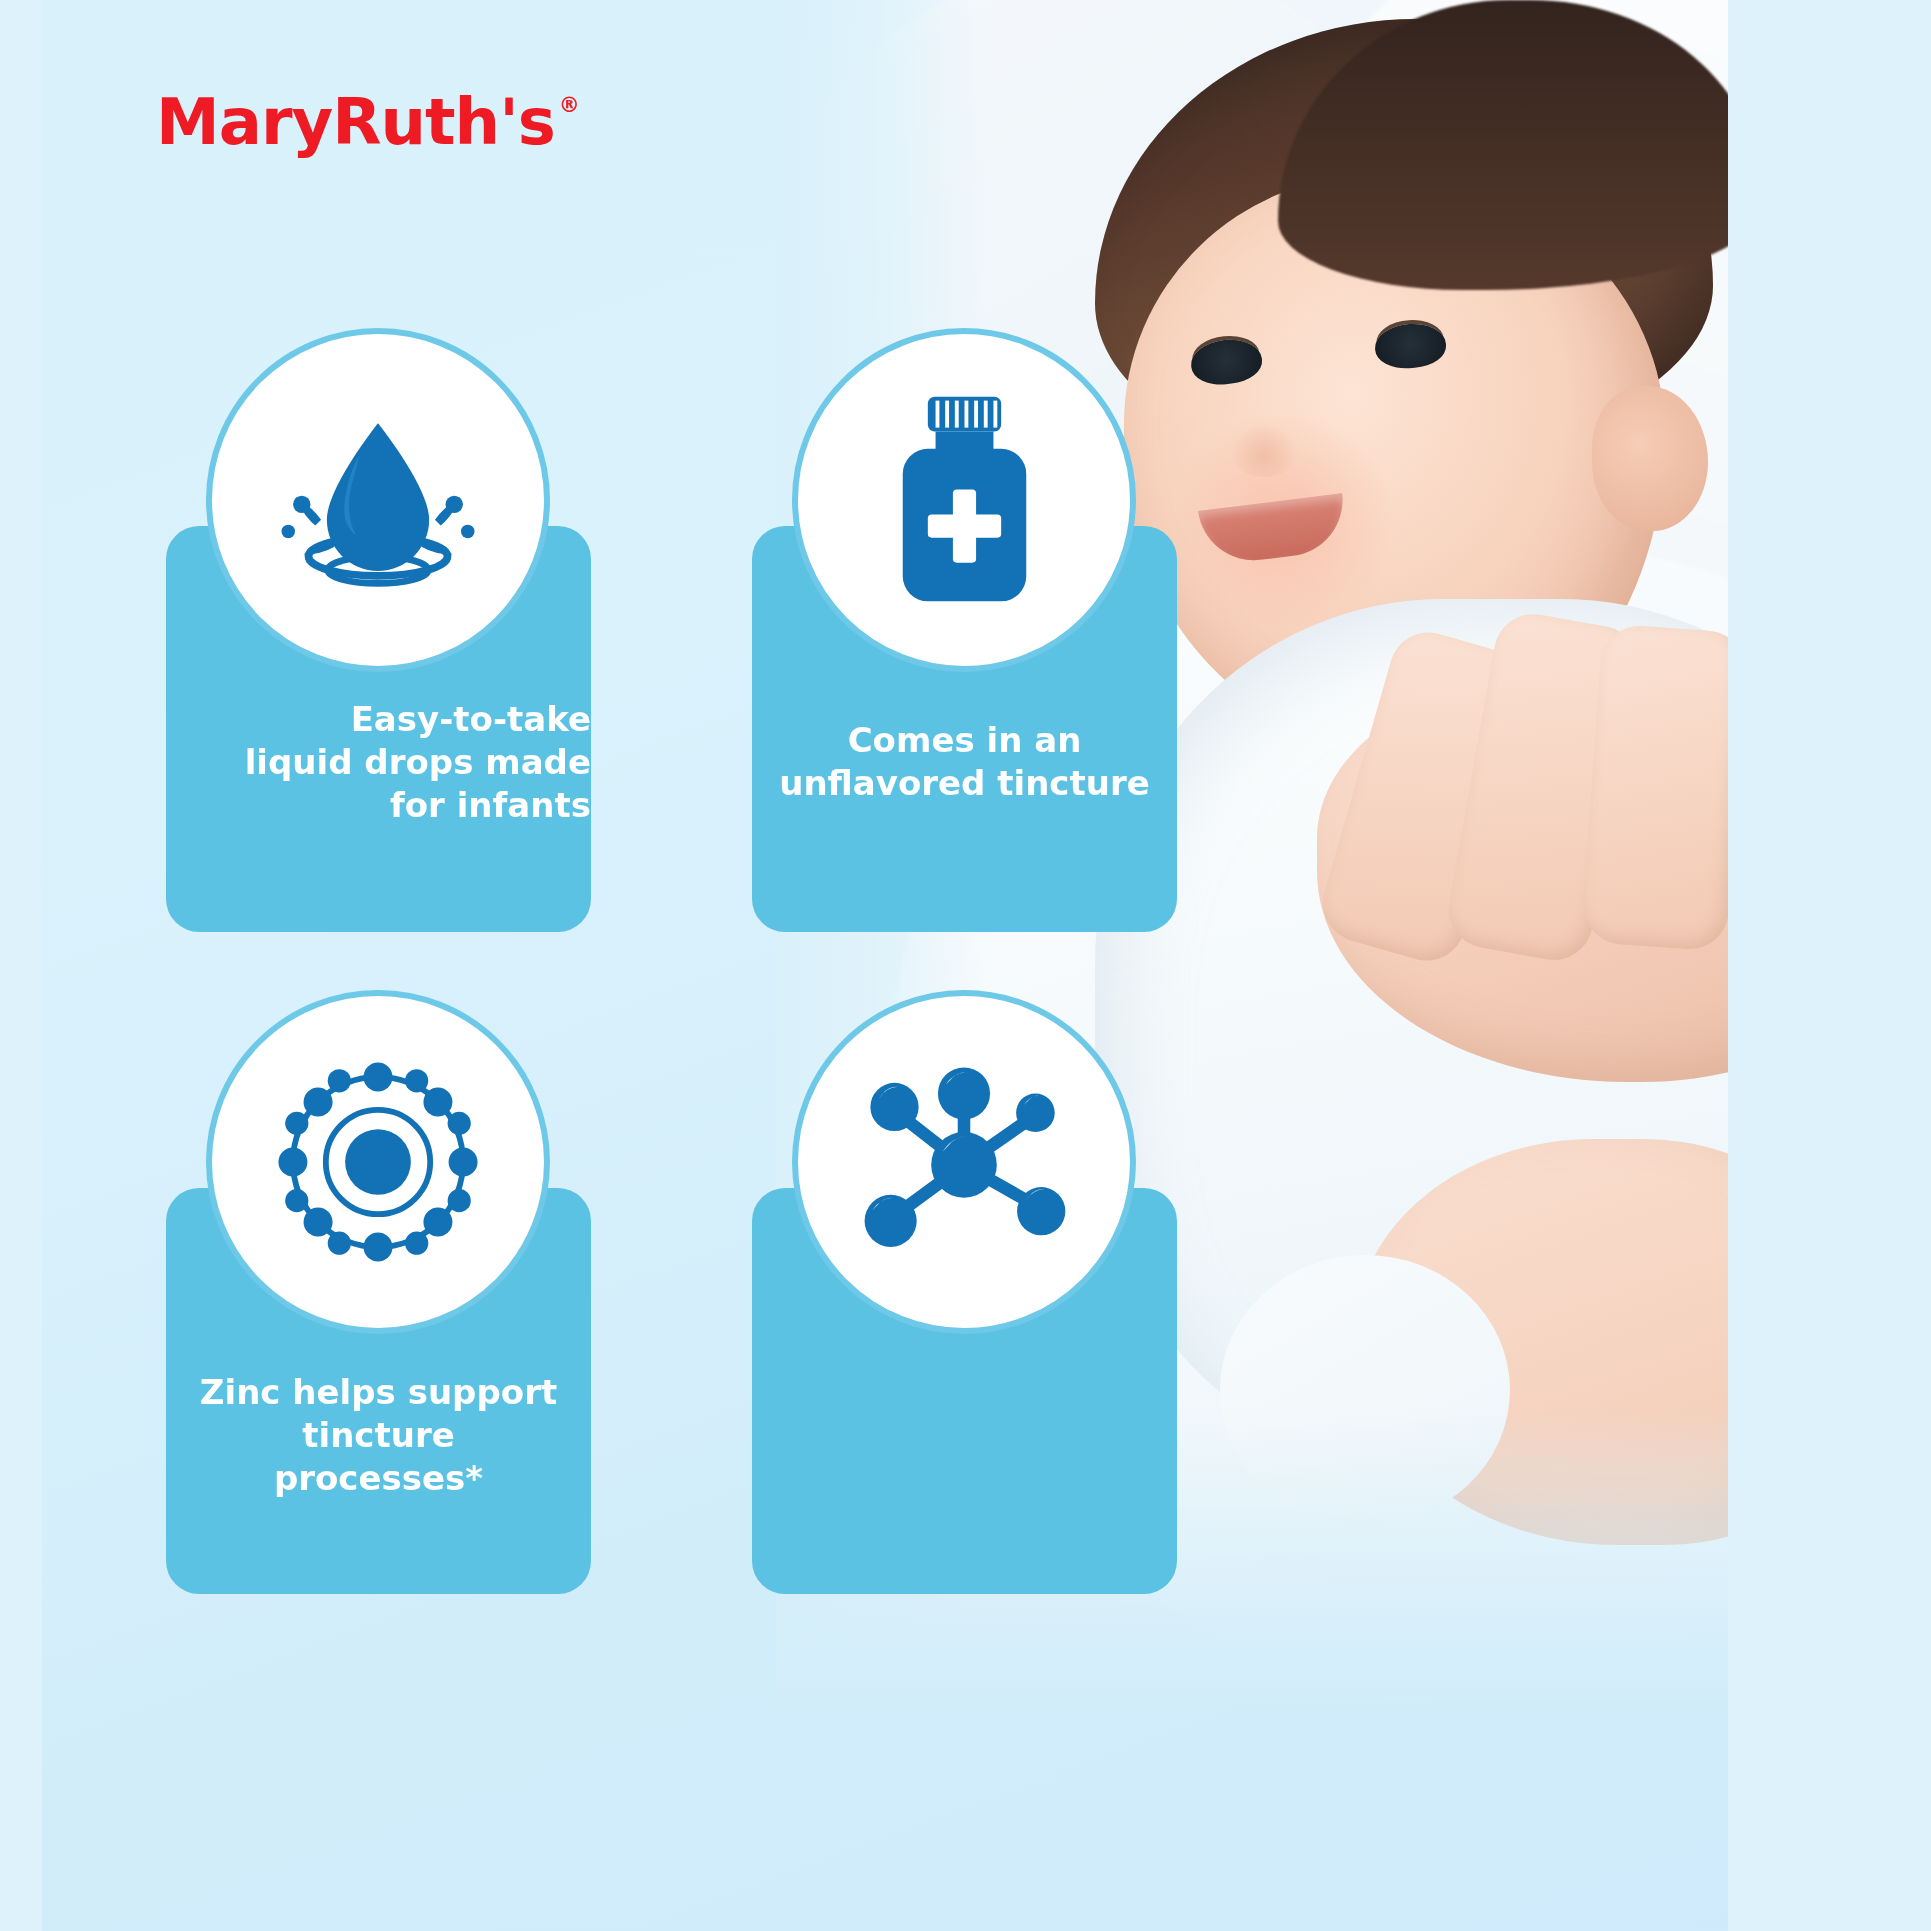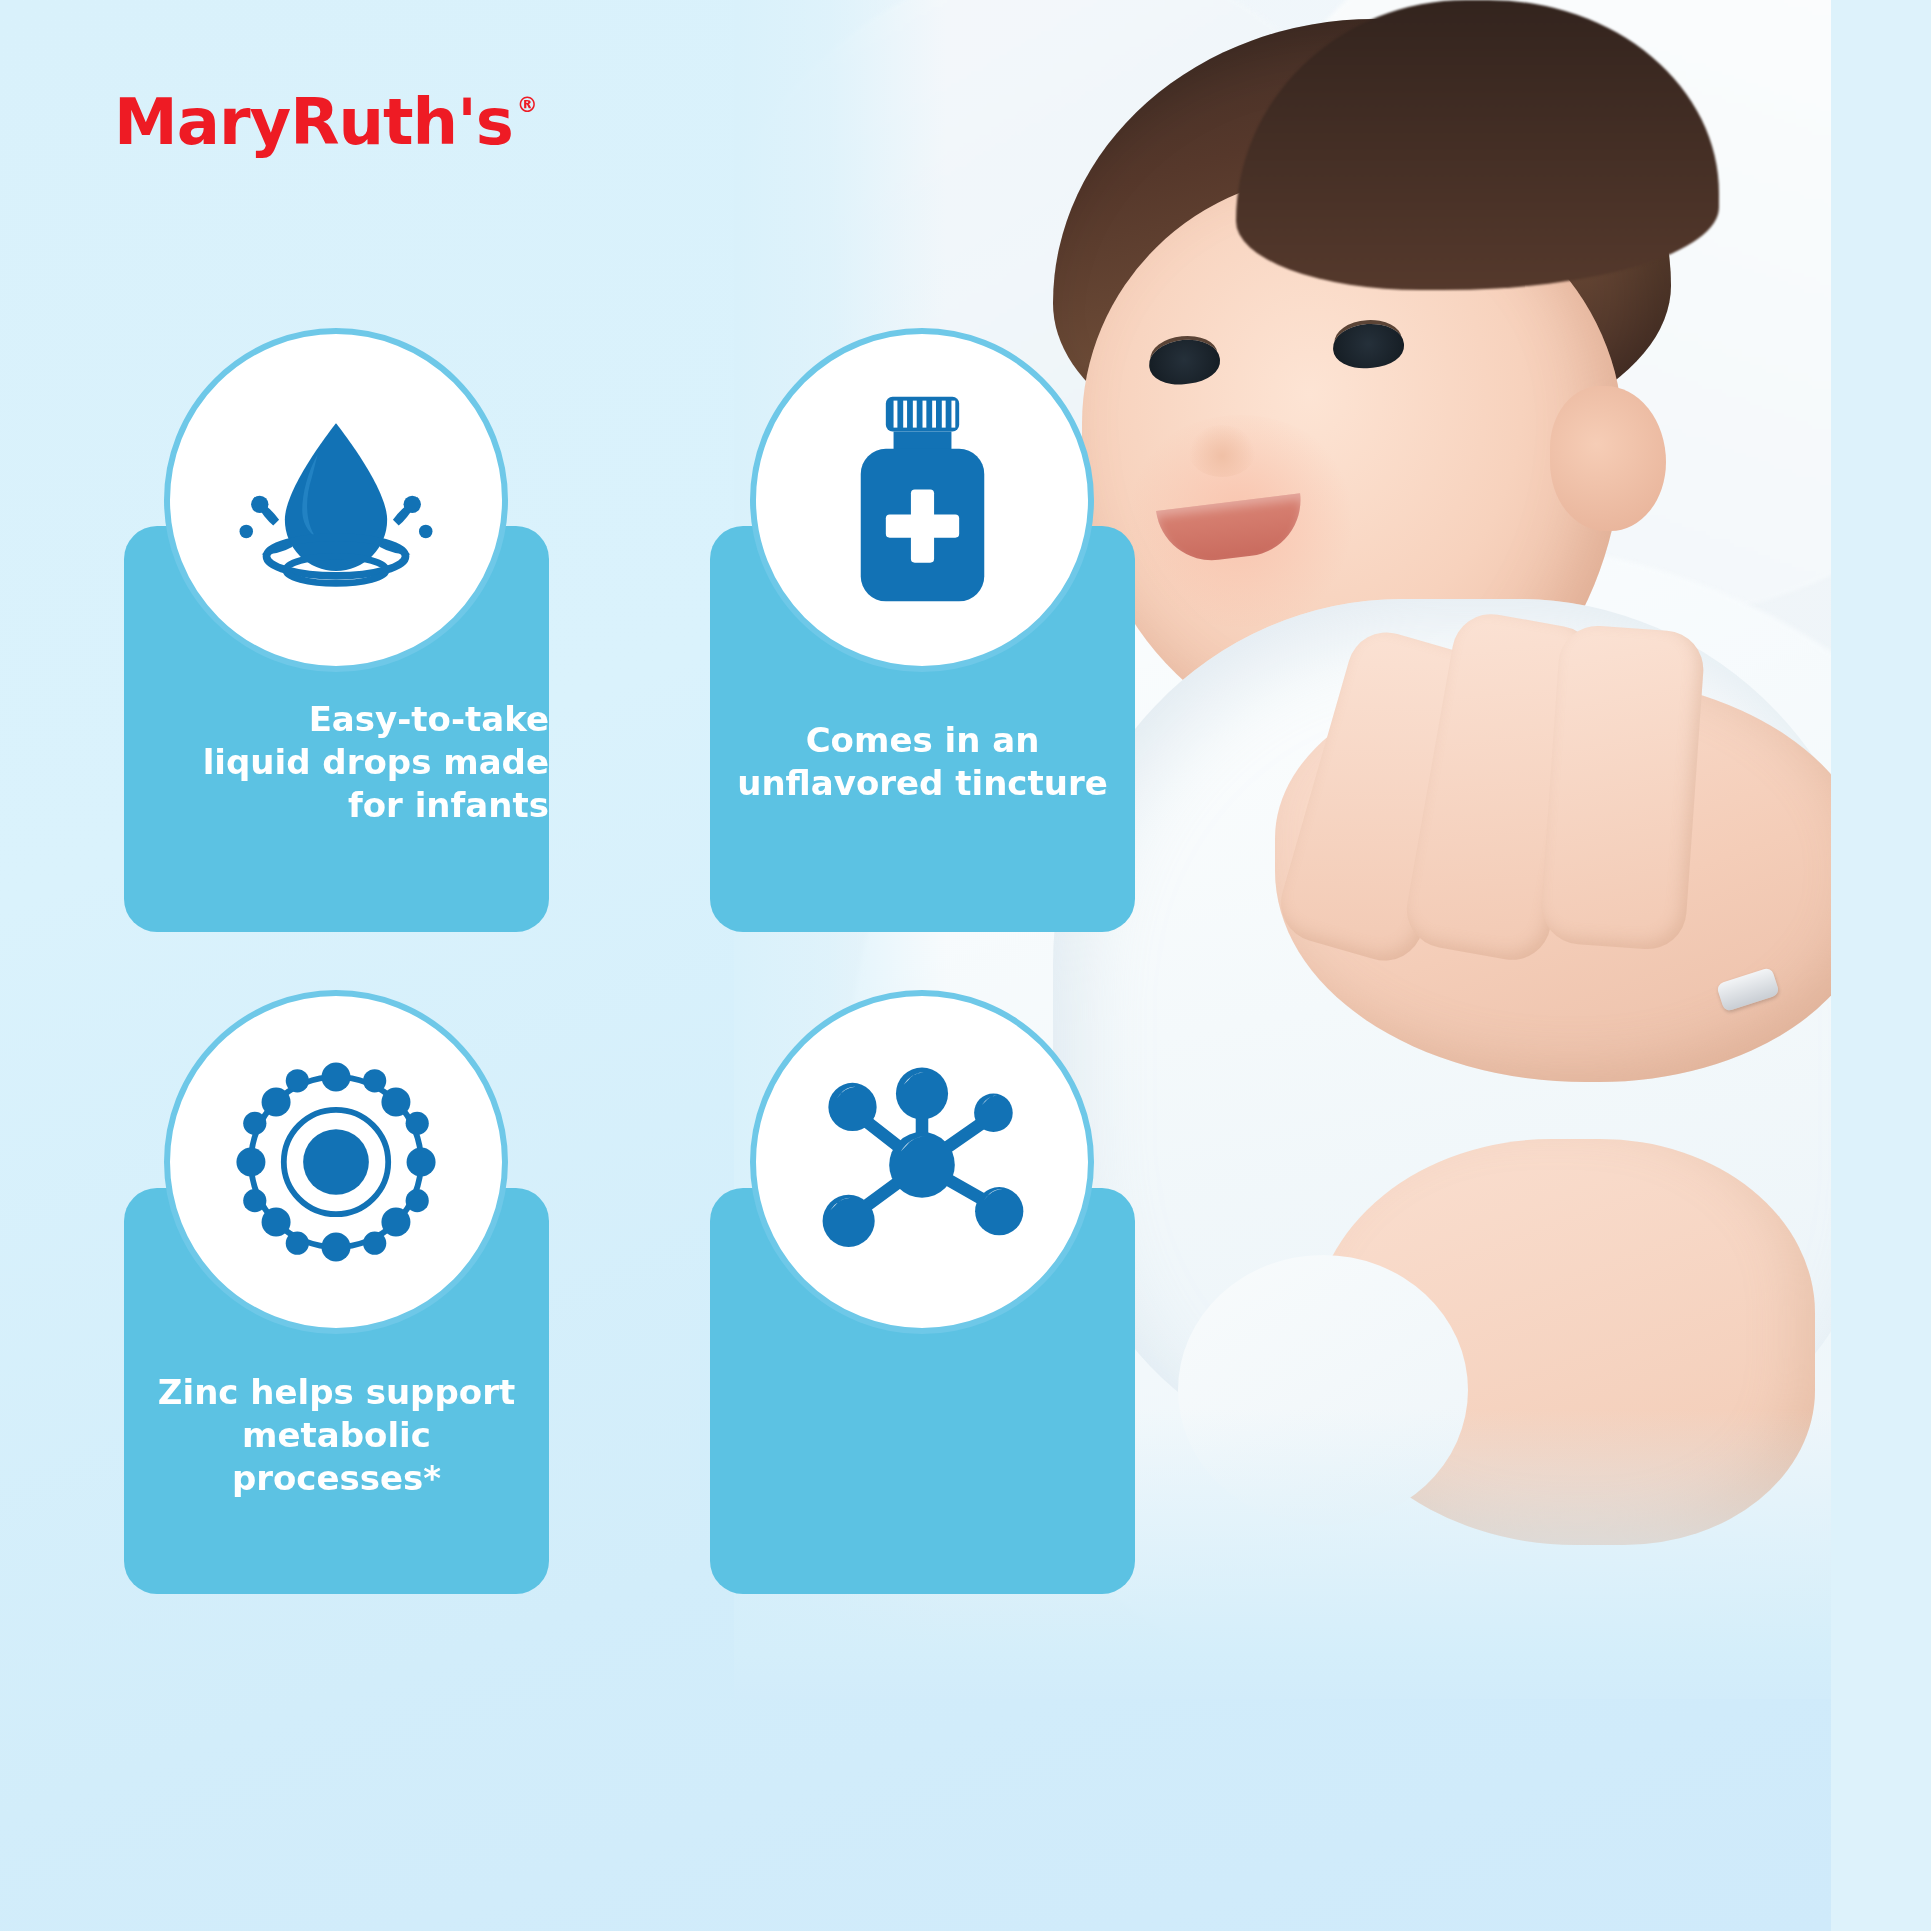--- a/index.html
+++ b/index.html
@@ -2,23 +2,24 @@
 <html><head>
 <meta charset="utf-8">
 <style>
   html,body{margin:0;padding:0;}
   body{
     width:1931px;height:1931px;overflow:hidden;
     font-family:"Liberation Sans", sans-serif;
     background:#ddf2fb;
   }
   #stage{
-    position:relative;width:1831px;height:1931px;
+    position:relative;width:1686px;height:1931px;
     background:linear-gradient(160deg,#d9f1fb 0%,#daf2fc 35%,#d2edfa 70%,#cfeafa 100%);
     overflow:hidden;
+    margin-left:42px;
   }
 
   
   .photo{
     position:absolute; left:734px; top:0; width:1197px; height:1699px;
     overflow:hidden;
     background:
       radial-gradient(ellipse 502px 367px at 78% 16%, #f3f5f7 0%, rgba(243,245,247,0) 72%),
       radial-gradient(ellipse 676px 521px at 62% 72%, #f6f8f9 0%, rgba(246,248,249,0) 70%),
       linear-gradient(155deg,#eef6fb 0%,#f3f7fa 30%,#eef4f8 58%,#e9f3f9 100%);
@@ -326,21 +327,21 @@
         <circle cx="204" cy="160" r="12"></circle>
         <circle cx="160" cy="204" r="12"></circle>
         <circle cx="80" cy="204" r="12"></circle>
         <circle cx="36" cy="160" r="12"></circle>
         <circle cx="36" cy="80" r="12"></circle>
         <circle cx="80" cy="36" r="12"></circle>
       </g>
     </svg>
   </div>
   <div class="card-text ct3">Zinc helps support
-metabolic
+tincture
 processes*</div>
 
   <div class="card c4"></div>
   <div class="bubble b4">
     <svg width="232" height="222" viewBox="0 0 240 230">
       <g stroke="#1272b5" stroke-width="13" stroke-linecap="round">
         <line x1="120" y1="118" x2="120" y2="52"></line>
         <line x1="120" y1="118" x2="186" y2="72"></line>
         <line x1="120" y1="118" x2="194" y2="160"></line>
         <line x1="120" y1="118" x2="56" y2="68"></line>

